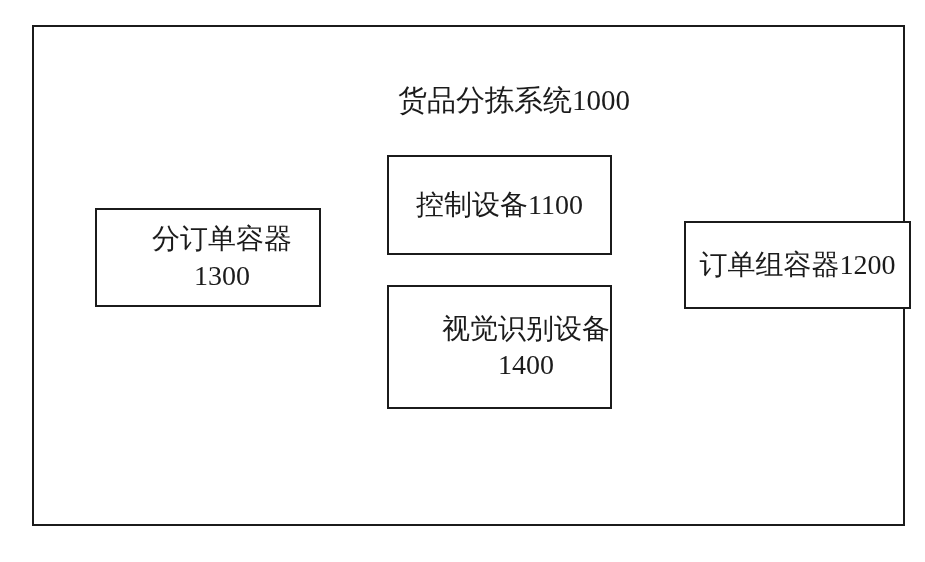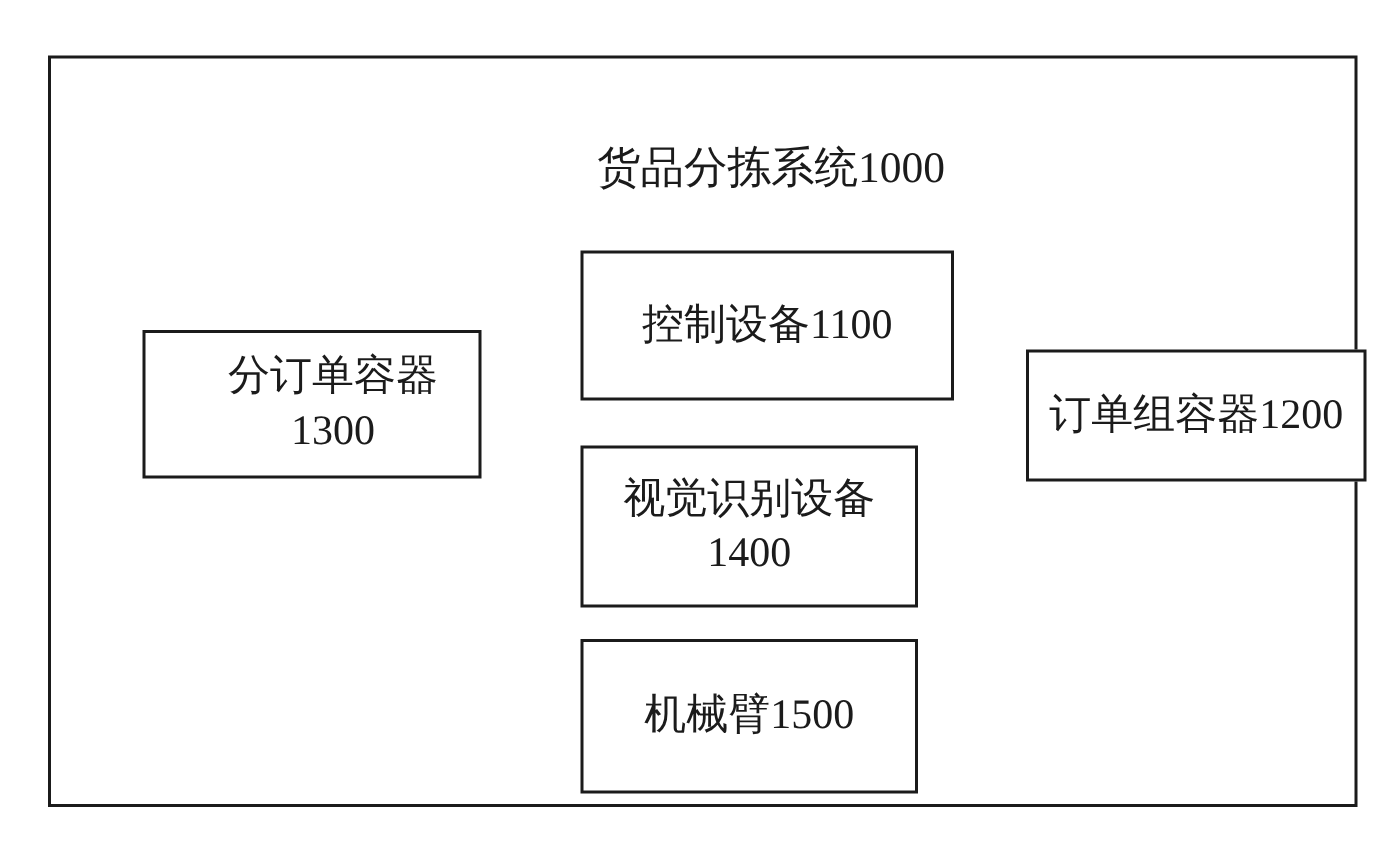--- a/index.html
+++ b/index.html
@@ -20,21 +20,20 @@
     overflow: hidden;
   }
   .system-box {
     position: absolute;
     left: 32px;
     top: 25px;
     width: 873px;
     height: 501px;
     border: 2px solid var(--line-color);
     background: var(--background-color);
-    margin-top: 12px;
   }
   .diagram-title {
     position: absolute;
     left: 480px;
     top: 54px;
     transform: translateX(-50%);
     font-size: 29px;
     line-height: 38px;
     color: var(--text-color);
     white-space: nowrap;
@@ -47,22 +46,22 @@
     align-items: center;
     justify-content: center;
   }
   .box-label {
     font-size: 28px;
     line-height: 1.3;
     color: var(--text-color);
     text-align: center;
     white-space: pre-line;
   }
-  .box-control       { left: 353px; top: 128px; width: 249px; height: 100px; }
-  .box-visual        { left: 353px; top: 258px; width: 225px; height: 108px; }
+  .box-control       { left: 353px; top: 128px; width: 225px; height: 100px; }
+  .box-visual        { left: 353px; top: 258px; width: 225px; height: 124px; justify-content: flex-end; }
   .box-arm           { left: 353px; top: 387px; width: 225px; height: 103px; }
   .box-sub-order     { left:  61px; top: 181px; width: 226px; height:  99px; padding-left: 28px; }
   .box-order-group   { left: 650px; top: 194px; width: 227px; height: 88px; }
 </style>
 </head>
 <body>
 
 <div class="page">
   <div class="system-box">
 
@@ -70,23 +69,20 @@
 
     <div class="box box-control">
       <span class="box-label">控制设备1100</span>
     </div>
 
     <div class="box box-visual">
       <span class="box-label">视觉识别设备
 1400</span>
     </div>
 
-    <div class="box box-arm">
-      <span class="box-label">机械臂1500</span>
-    </div>
 
     <div class="box box-sub-order">
       <span class="box-label">分订单容器1300</span>
     </div>
 
     <div class="box box-order-group">
       <span class="box-label">订单组容器1200</span>
     </div>
 
   </div>

